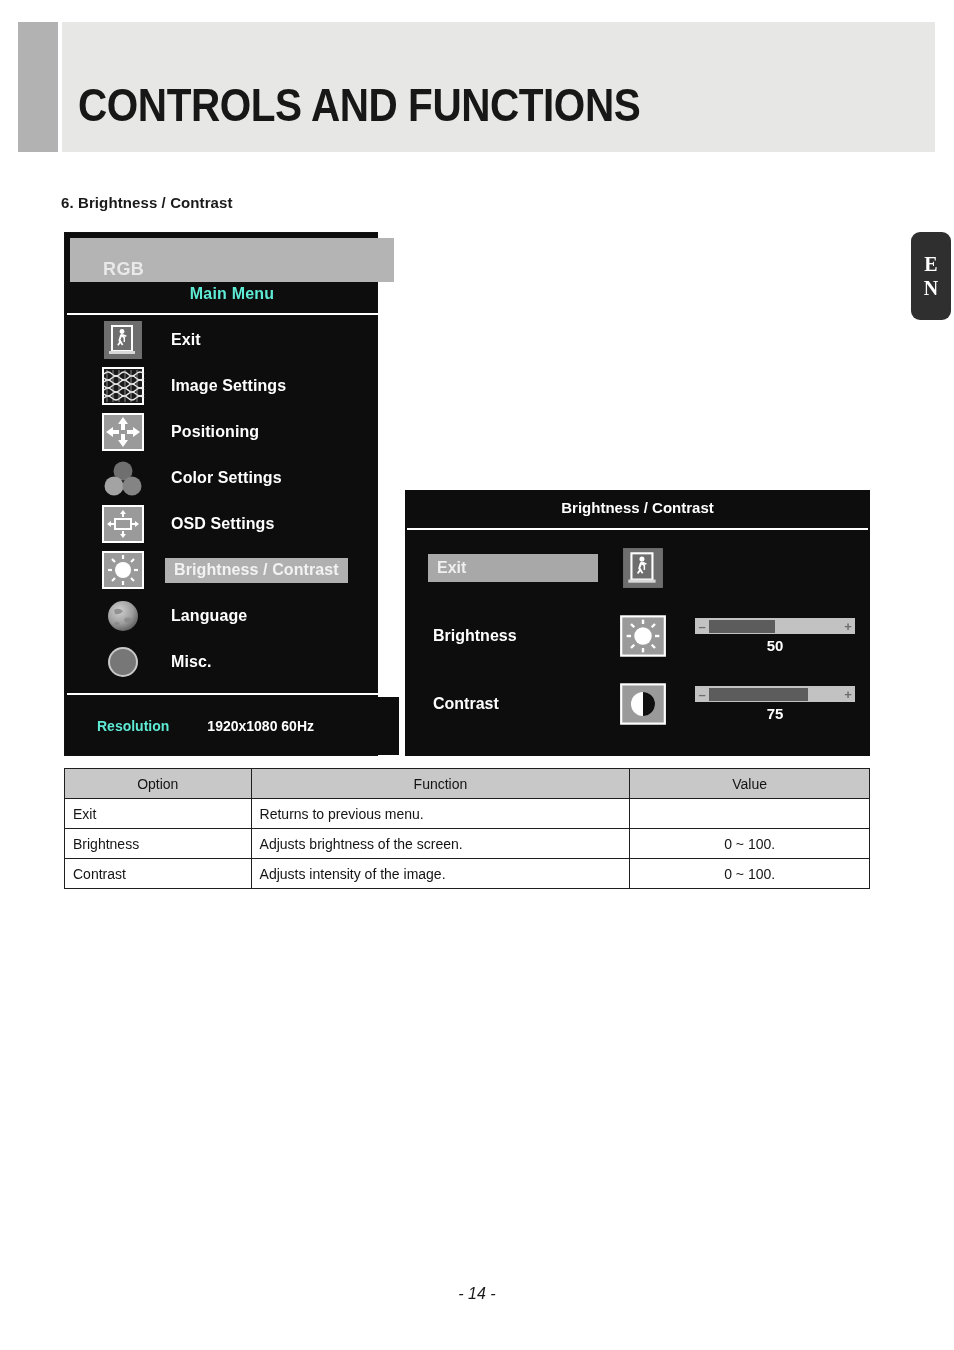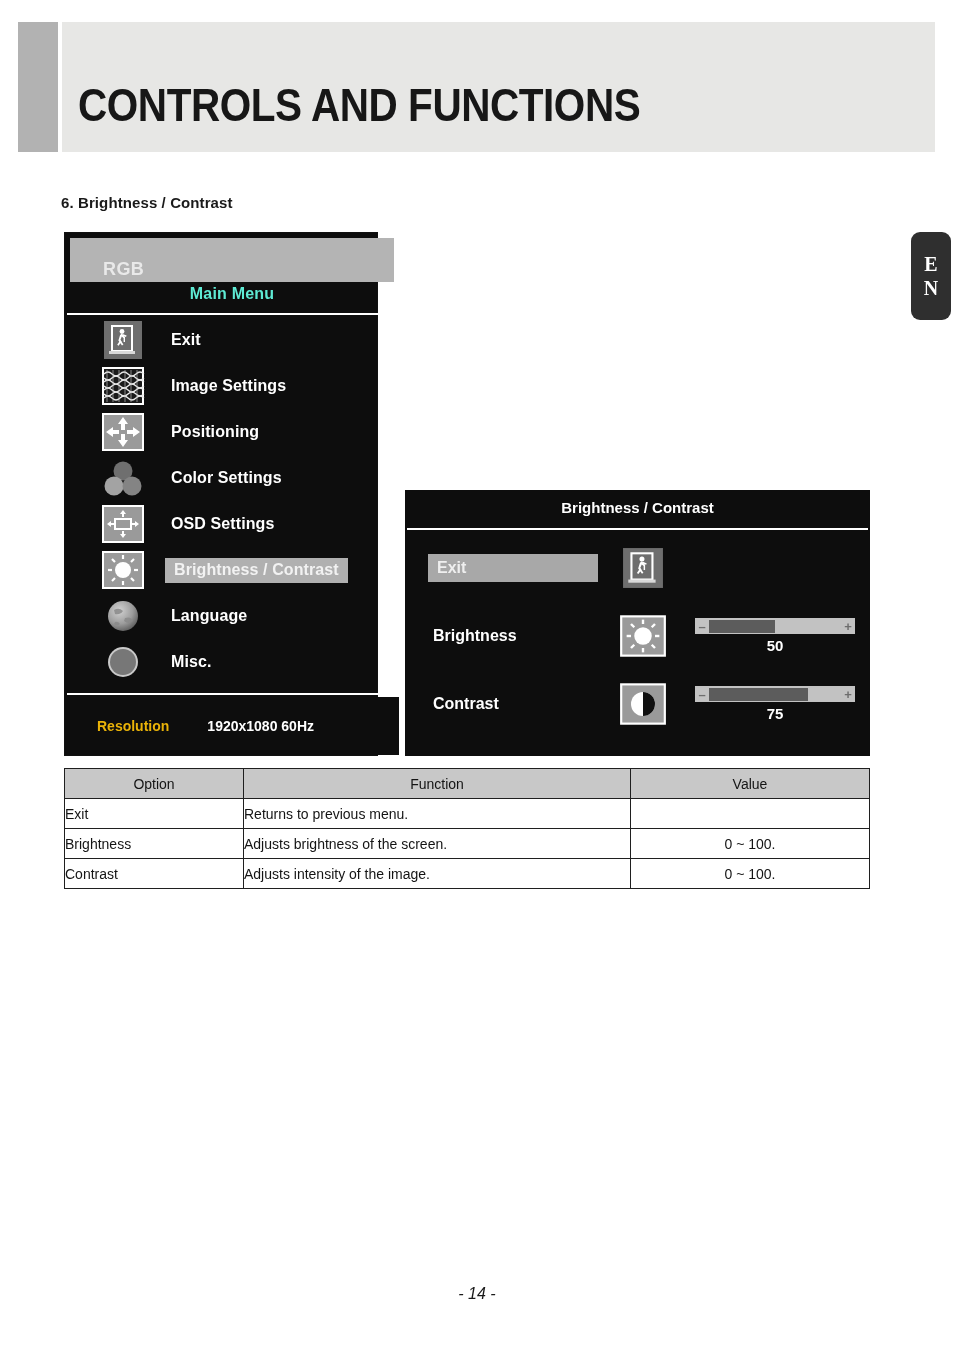--- a/index.html
+++ b/index.html
@@ -170,21 +170,21 @@
     width: 334px;
     height: 58px;
     background: #0d0d0d;
     display: flex;
     align-items: center;
   }
   .osd-footer-label {
     margin-left: 32px;
     font-size: 14px;
     font-weight: bold;
-    color: #eab308;
+    color: #5eead4;
   }
   .osd-footer-value {
     margin-left: 38px;
     font-size: 14px;
     font-weight: bold;
     color: #ffffff;
   }
 
   
   .osd-sub {
@@ -305,21 +305,21 @@
     left: 64px;
     top: 768px;
     width: 806px;
     border-collapse: collapse;
     font-size: 14px;
     color: #141414;
   }
   .table th, .table td {
     border: 1px solid #1f1f1f;
     height: 29px;
-    padding: 0 0;
+    padding: 0 8px;
     font-weight: normal;
   }
   .table thead th {
     background: #c8c8c8;
     text-align: center;
     font-weight: normal;
   }
   .col-option { width: 178px; }
   .col-function { width: 386px; }
   .col-value { width: 238px; }

